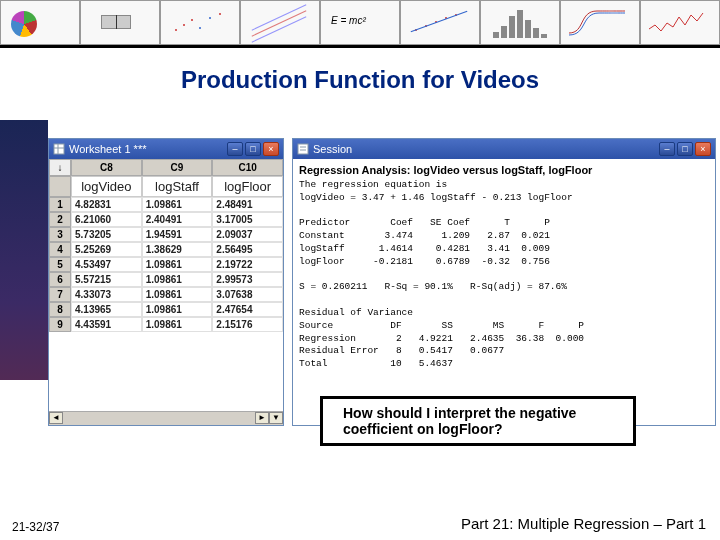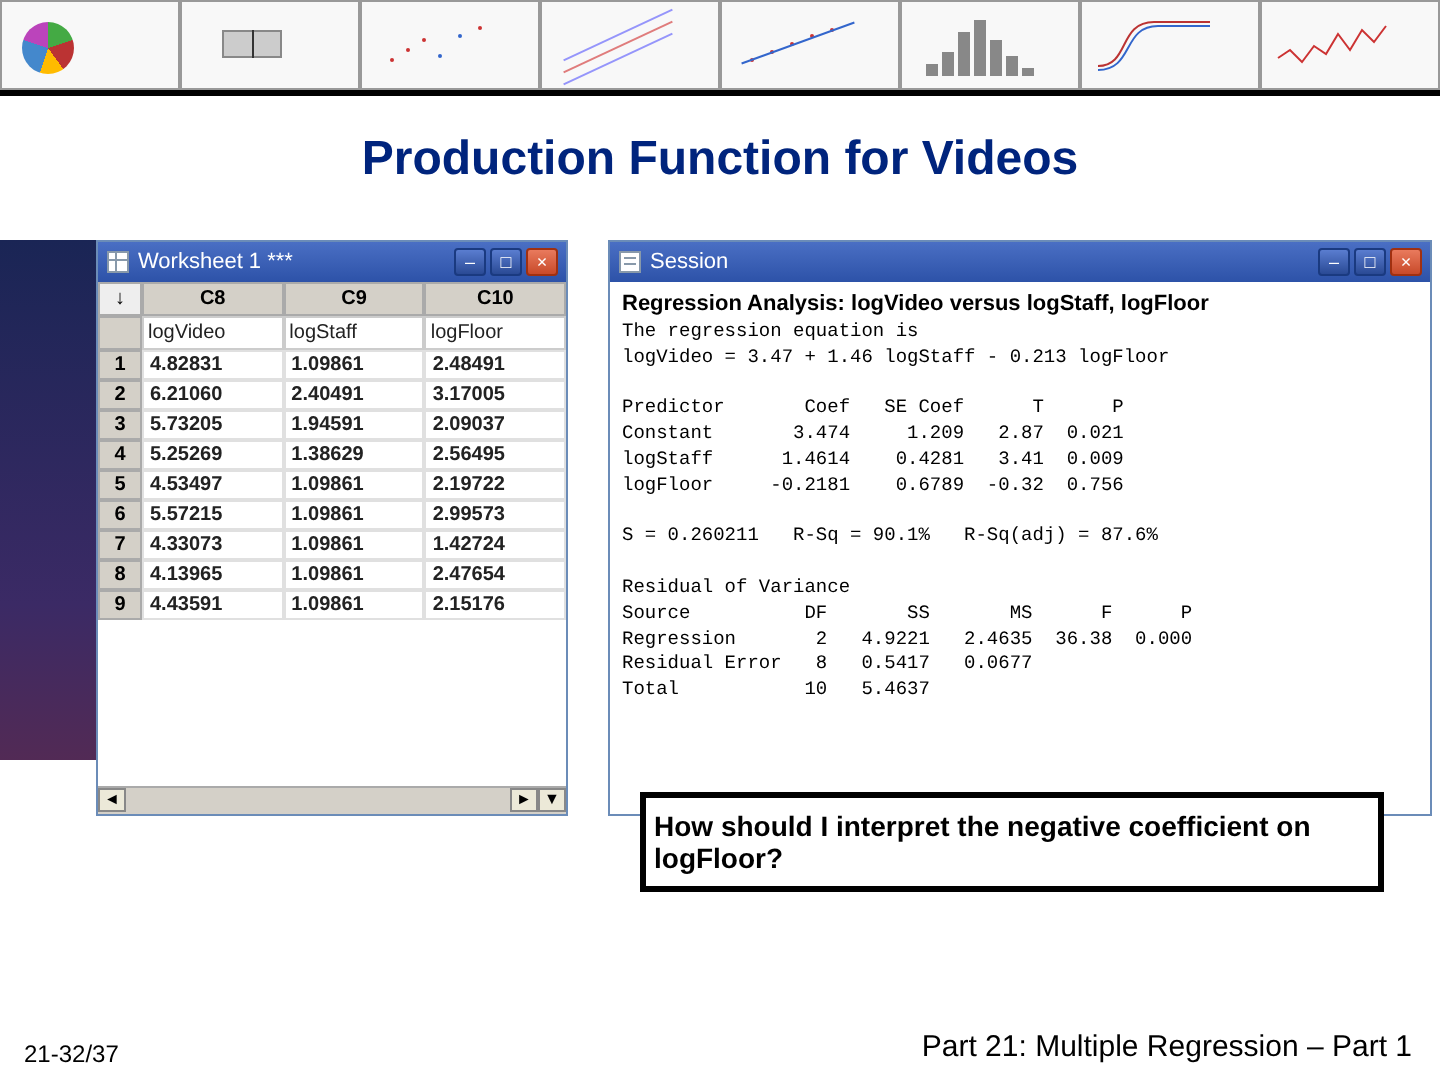--- a/index.html
+++ b/index.html
@@ -11,42 +11,42 @@
   .thumb-mid { position: absolute; top: 14px; left: 35px; width: 1px; height: 14px; background: #333; }
   .thumb-dots { position: absolute; top: 8px; left: 8px; width: 60px; height: 28px; }
   .thumb-dots span { position: absolute; width: 2px; height: 2px; border-radius: 50%; }
   .thumb-line { position: absolute; width: 60px; height: 1px; background: rgba(0,0,255,0.4); }
   .thumb-bars { position: absolute; bottom: 6px; left: 12px; display: flex; align-items: flex-end; gap: 2px; height: 30px; }
   .thumb-bars span { width: 6px; background: #888; display: block; }
   .thumb-formula { position: absolute; top: 14px; left: 10px; font-size: 10px; font-style: italic; }
   .thumb-scurve { position: absolute; top: 6px; left: 6px; width: 60px; height: 30px; }
   .slide-title { text-align: center; font-size: 24px; font-weight: bold; color: #00247d; padding: 18px 0 10px; font-family: Arial, sans-serif; }
   .sidebar { position: absolute; left: 0; top: 120px; width: 48px; height: 260px; background: linear-gradient(to bottom, #1a2555 0%, #3b2a65 70%, #522a55 100%); }
-  .content { position: absolute; left: 48px; top: 120px; right: 4px; height: 288px; display: flex; gap: 20px; }
+  .content { position: absolute; left: 48px; top: 138px; right: 4px; height: 288px; display: flex; gap: 8px; }
   .window { flex: 1; background: #fff; border: 1px solid #6b8cb8; display: flex; flex-direction: column; min-width: 0; }
   .titlebar { height: 20px; background: linear-gradient(to bottom, #4a6fc4, #2d52a8); display: flex; align-items: center; padding: 0 4px; color: #fff; font-size: 11px; }
   .titlebar .icon { width: 12px; height: 12px; margin-right: 4px; }
   .titlebar .spacer { flex: 1; }
   .winbtn { width: 16px; height: 14px; margin-left: 2px; background: linear-gradient(to bottom, #5a7dd0, #2a4a95); border: 1px solid #1a3a80; color: #fff; font-size: 9px; line-height: 12px; text-align: center; border-radius: 2px; }
   .winbtn.close { background: linear-gradient(to bottom, #e97a5d, #c84a2a); border-color: #a03010; }
   .ws-head { background: #d4d0c8; display: flex; }
   .ws-head .cell { flex: 1; border: 1px solid #aaa; text-align: center; font-size: 10px; padding: 2px; font-weight: bold; }
   .ws-head .rh { width: 22px; flex: none; background: #eee; }
   .ws-names { background: #fff; display: flex; }
-  .ws-names .cell { flex: 1; border: 1px solid #ccc; font-size: 10px; padding: 2px; color: #222; }
+  .ws-names .cell { flex: 1; border: 1px solid #ccc; text-align: center; font-size: 13px; padding: 2px; color: #222; }
   .ws-names .rh { width: 22px; flex: none; background: #d4d0c8; border: 1px solid #aaa; }
   .ws-body { flex: 1; overflow: hidden; }
   .ws-row { display: flex; }
   .ws-row .rh { width: 22px; flex: none; background: #d4d0c8; border: 1px solid #aaa; text-align: center; font-size: 10px; padding: 1px; font-weight: bold; }
   .ws-row .cell { flex: 1; border: 1px solid #e0e0e0; font-size: 10px; padding: 1px 3px; text-align: left; color: #222; font-weight: bold; }
   .ws-scroll { display: flex; justify-content: space-between; background: #d4d0c8; height: 14px; border-top: 1px solid #aaa; }
   .sbtn { width: 14px; height: 12px; background: #ece9d8; border: 1px solid #888; font-size: 8px; text-align: center; line-height: 10px; }
   .session-body { flex: 1; font-family: "Courier New", monospace; font-size: 9.5px; padding: 4px 6px; white-space: pre; overflow: hidden; color: #000; line-height: 1.35; }
   .session-body .bold { font-weight: bold; font-family: Arial, sans-serif; font-size: 11px; }
-  .callout { position: absolute; left: 320px; top: 396px; width: 372px; background: #fff; border: 3px solid #000; padding: 6px 4px; font-size: 14px; font-weight: bold; }
+  .callout { position: absolute; left: 320px; top: 396px; width: 316px; background: #fff; border: 3px solid #000; padding: 6px 20px; font-size: 14px; font-weight: bold; }
   .footer-left { position: absolute; left: 12px; bottom: 6px; font-size: 12px; font-weight: normal; }
   .footer-right { position: absolute; right: 10px; bottom: 6px; font-size: 15px; background: #fff; padding: 2px 4px; }
 </style>
 </head>
 <body>
 
 <div class="thumbstrip">
   <div class="thumb">
       <div class="thumb-pie"></div>
     </div>
@@ -61,20 +61,23 @@
         <span style="background:#c33;top:10px;left:22px"></span>
         <span style="background:#36c;top:18px;left:30px"></span>
         <span style="background:#36c;top:8px;left:40px"></span>
         <span style="background:#c33;top:4px;left:50px"></span>
       </div>
     </div>
   <div class="thumb">
       <div class="thumb-line" style="top:28px;left:8px;transform:rotate(-25deg)"></div>
       <div class="thumb-line" style="top:22px;left:8px;transform:rotate(-25deg);background:rgba(200,0,0,0.5)"></div>
       <div class="thumb-line" style="top:16px;left:8px;transform:rotate(-25deg)"></div>
+    </div>
+  <div class="thumb">
+      <div class="thumb-formula">E = mc²</div>
     </div>
   <div class="thumb">
       <div class="thumb-dots">
         <span style="background:#c33;top:20px;left:6px"></span>
         <span style="background:#c33;top:16px;left:16px"></span>
         <span style="background:#c33;top:12px;left:26px"></span>
         <span style="background:#c33;top:8px;left:36px"></span>
         <span style="background:#c33;top:5px;left:46px"></span>
       </div>
       <div class="thumb-line" style="top:20px;left:8px;transform:rotate(-20deg);background:#36c"></div>
@@ -168,21 +171,21 @@
         <div class="ws-row">
           <div class="rh">6</div>
           <div class="cell">5.57215</div>
           <div class="cell">1.09861</div>
           <div class="cell">2.99573</div>
         </div>
         <div class="ws-row">
           <div class="rh">7</div>
           <div class="cell">4.33073</div>
           <div class="cell">1.09861</div>
-          <div class="cell">1.42724</div>
+          <div class="cell">3.07638</div>
         </div>
         <div class="ws-row">
           <div class="rh">8</div>
           <div class="cell">4.13965</div>
           <div class="cell">1.09861</div>
           <div class="cell">2.47654</div>
         </div>
         <div class="ws-row">
           <div class="rh">9</div>
           <div class="cell">4.43591</div>

